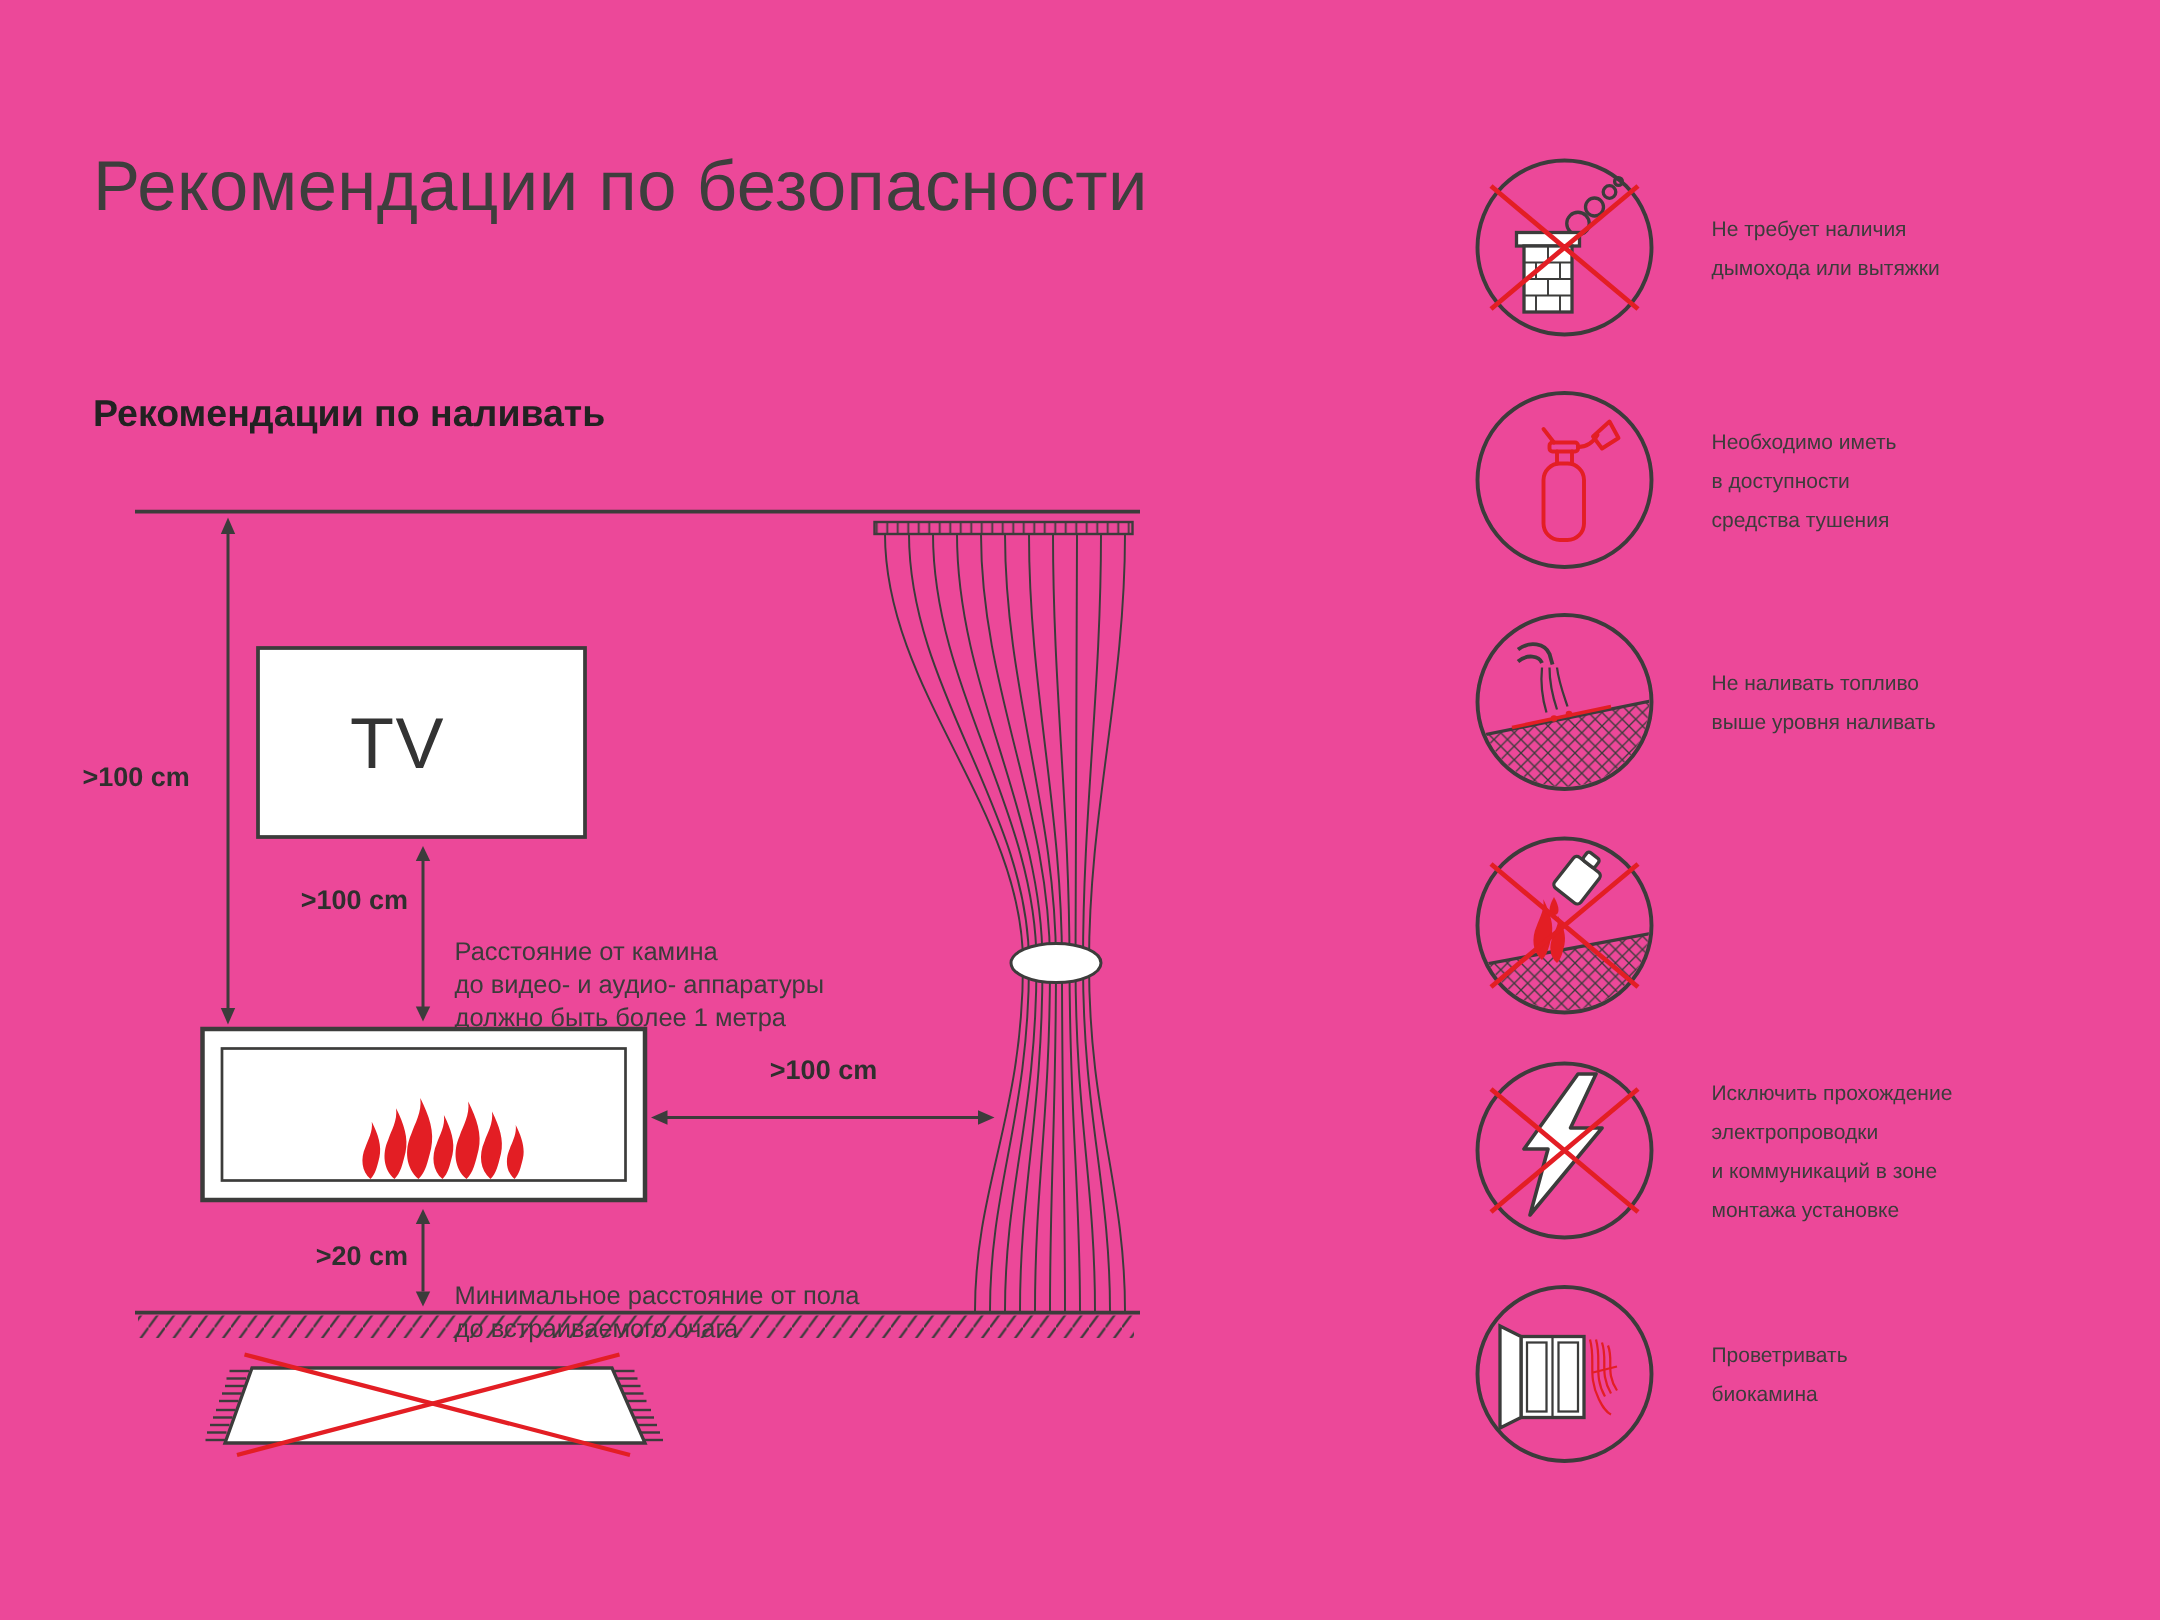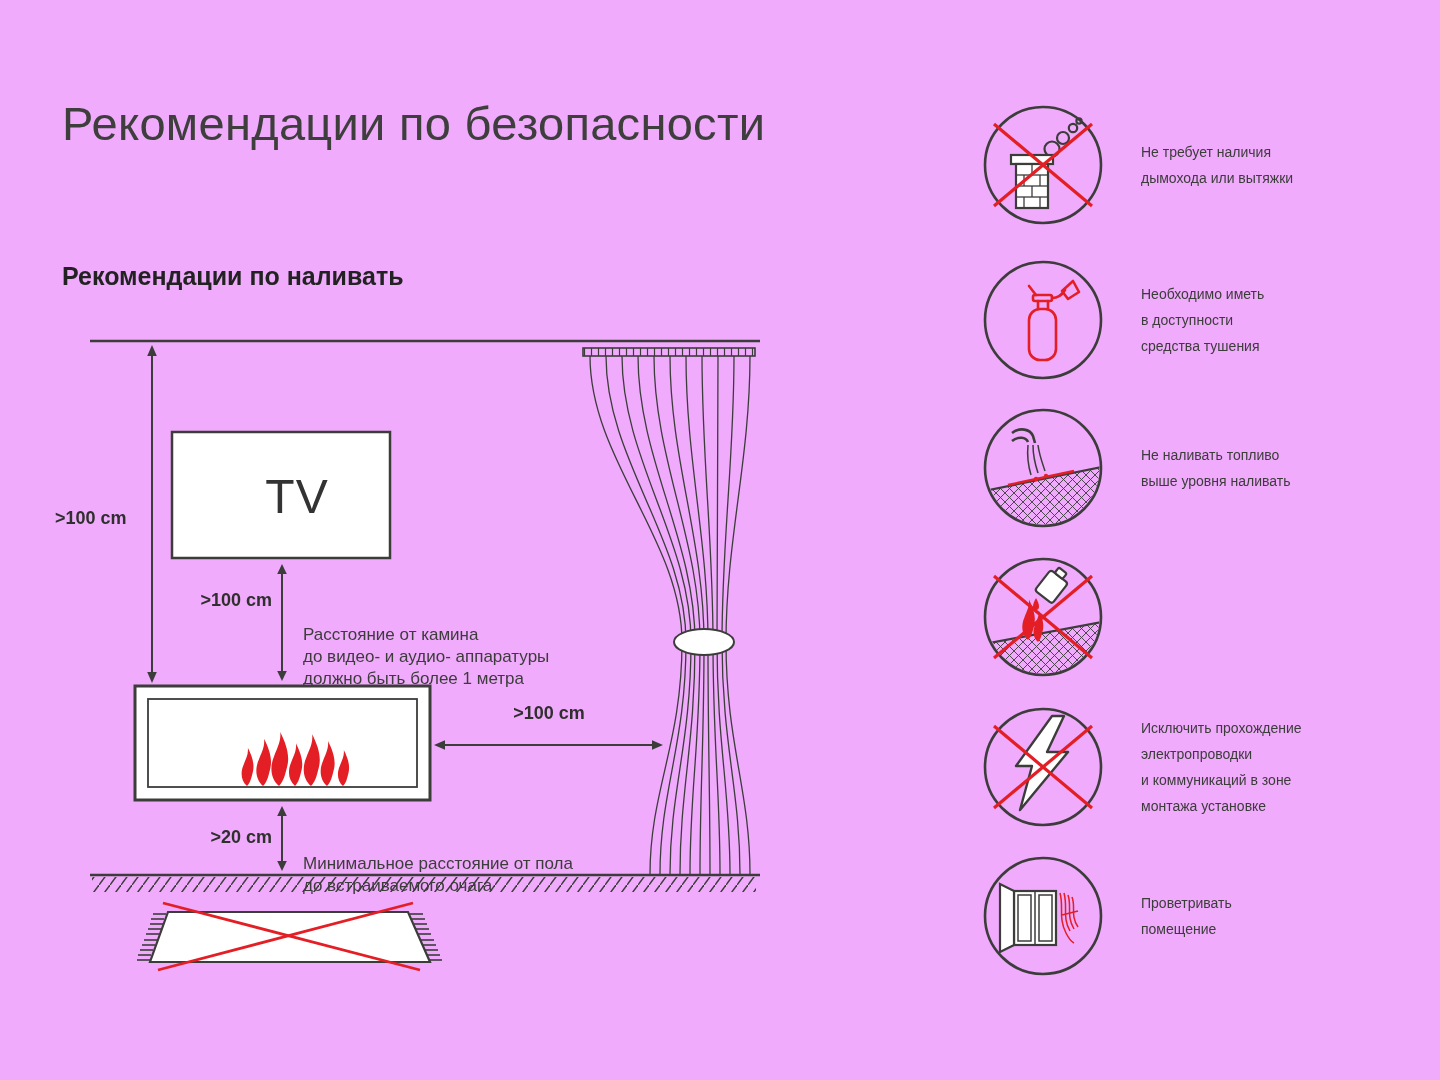--- a/index.html
+++ b/index.html
@@ -1,36 +1,36 @@
 <!DOCTYPE html>
 <html><head>
 <meta charset="utf-8">
 <style>
   html,body{margin:0;padding:0;background:#fff;}
   #page{
-    position:relative;width:1440px;height:1080px;background:#f0abfc;overflow:hidden;
+    position:relative;width:1440px;height:1080px;background:#ec4899;overflow:hidden;
     font-family:"Liberation Sans","DejaVu Sans",sans-serif;color:#3c3c3b;
   }
   .page-title{
     position:absolute;left:62px;top:96px;font-size:47px;font-weight:400;
     color:#3e3e3d;letter-spacing:.3px;
   }
   .section-title{
     position:absolute;left:62px;top:262px;font-size:25px;font-weight:700;color:#222;
   }
   .dim{
     position:absolute;font-size:18px;font-weight:700;color:#2f2f2e;white-space:nowrap;
   }
   .dim.right{text-align:right;}
   .dim.center{text-align:center;}
   .note{
     position:absolute;font-size:17px;line-height:22px;color:#3c3c3b;white-space:pre-line;margin-top:40px;
   }
   .tv-label{
-    position:absolute;left:188px;top:432px;width:218px;height:128px;
+    position:absolute;left:156px;top:432px;width:218px;height:128px;
     display:flex;align-items:center;justify-content:center;
     font-size:48px;font-weight:500;color:#333;letter-spacing:1px;
   }
   #diagram-svg{position:absolute;left:40px;top:330px;}
   .safety-item{
     position:absolute;left:978px;width:470px;height:130px;
     display:flex;align-items:center;gap:33px;
   }
   .safety-icon{width:130px;height:130px;flex:0 0 130px;}
   .safety-text{
@@ -298,16 +298,16 @@
       </g>
       <g fill="none" stroke="#e31e24" stroke-width="1.5">
         <path d="M82,42 C86,56 80,66 88,82 C90,86 92,90 96,92"></path>
         <path d="M86,42 C90,56 84,66 92,80"></path>
         <path d="M90,44 C94,56 88,64 96,78"></path>
         <path d="M94,46 C98,56 92,64 100,76"></path>
         <path d="M84,64 L100,60"></path>
       </g>
     </svg>
     <div class="safety-text">Проветривать
-помещение</div>
+биокамина</div>
   </div>
 
 </div>
 
 </body></html>

